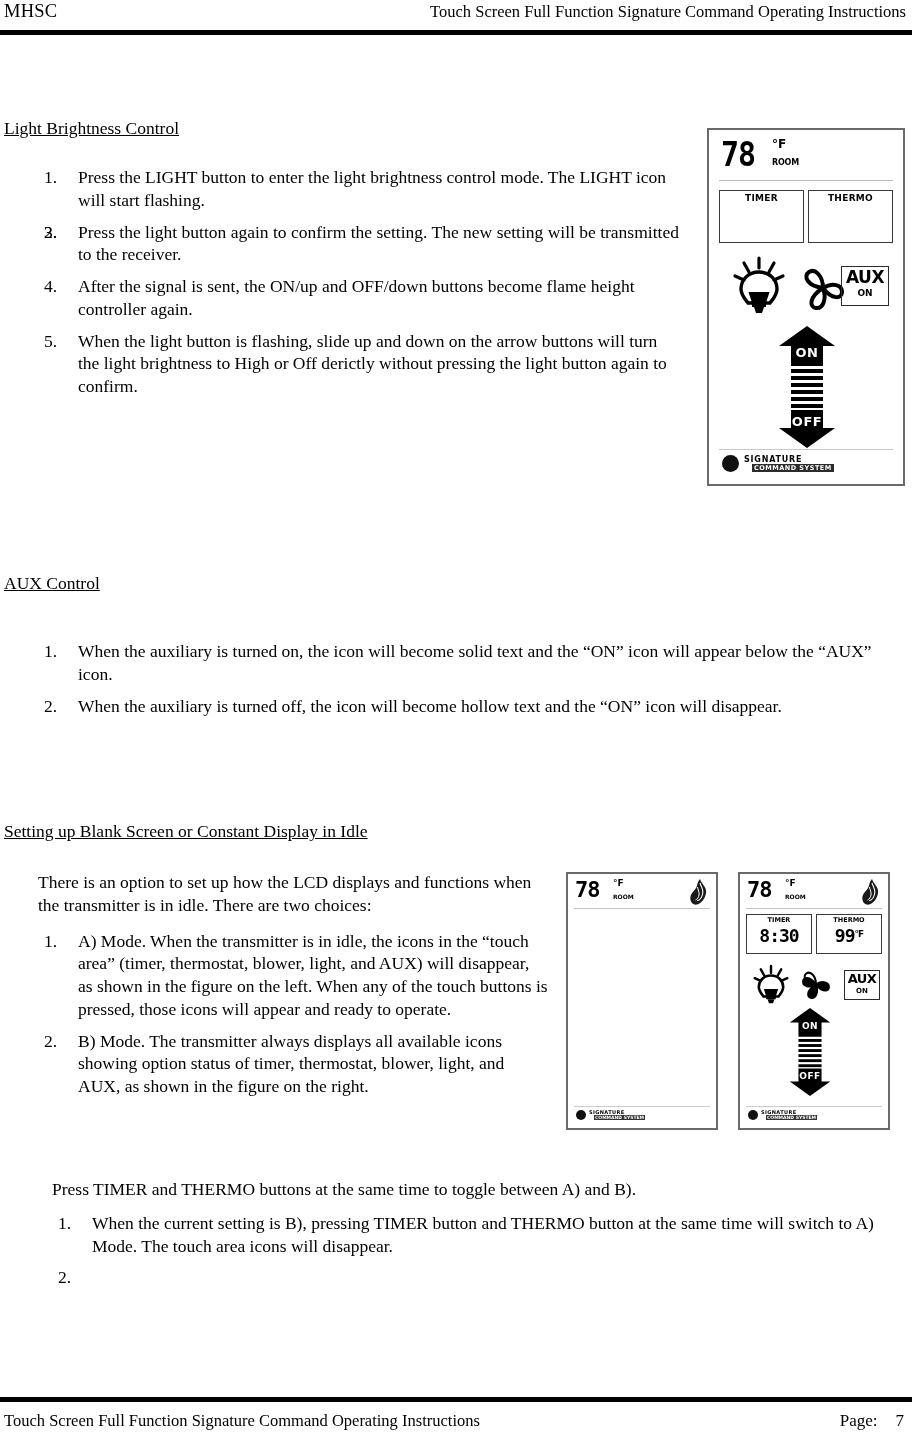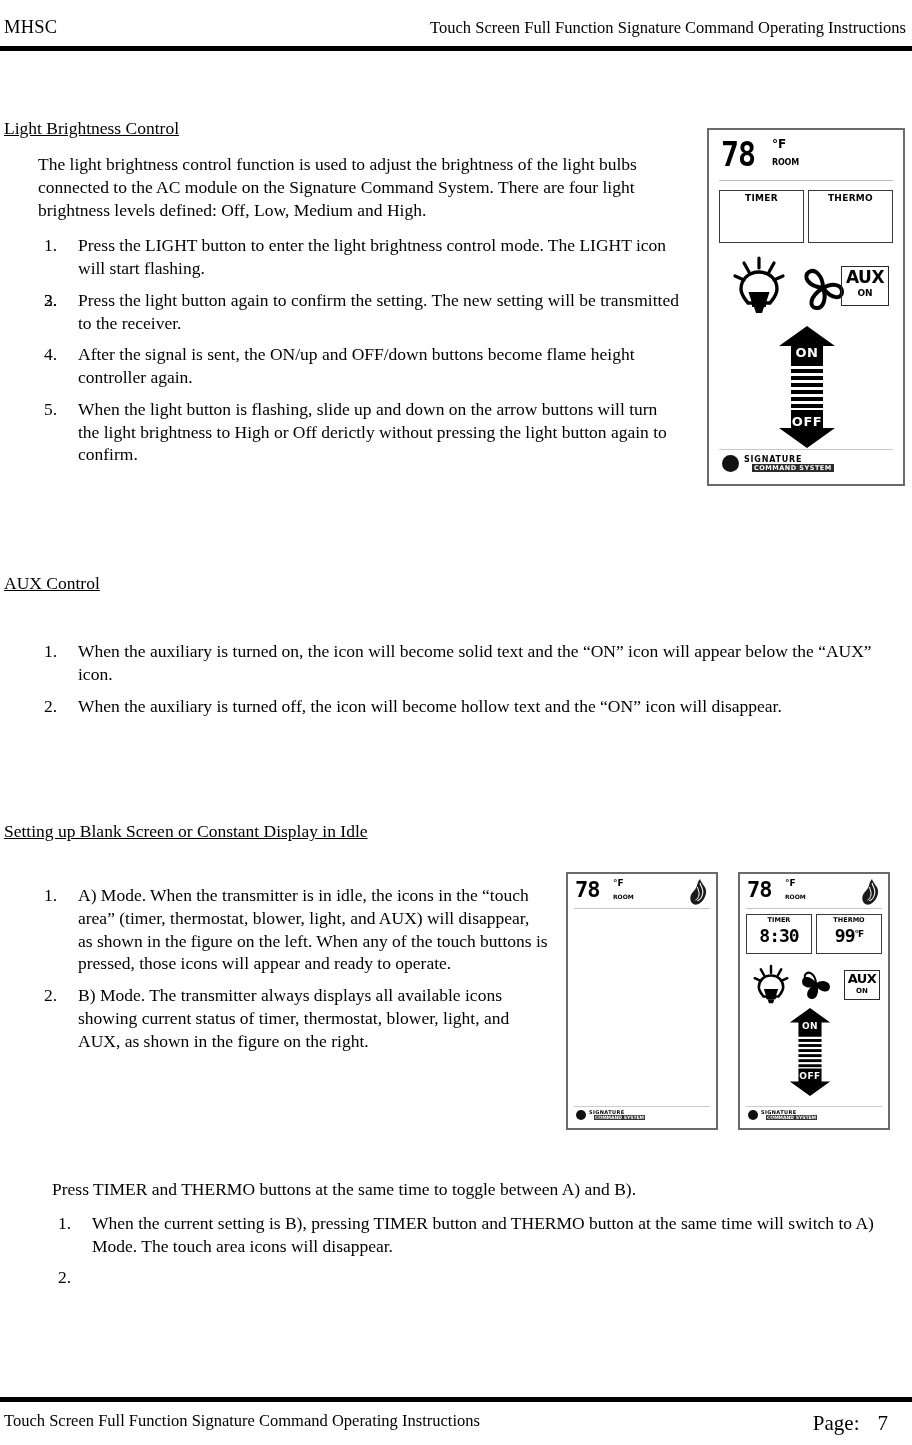--- a/index.html
+++ b/index.html
@@ -20,21 +20,21 @@
     position: relative;
     width: 912px;
     height: 1445px;
     box-sizing: border-box;
   }
 
   
   .header {
     position: absolute;
     left: 0;
-    top: 16px;
+    top: 0;
     width: 912px;
     height: 40px;
   }
   .header-left {
     position: absolute;
     left: 4px;
     top: 1px;
     font-size: 18.5px;
     letter-spacing: 0.2px;
   }
@@ -72,23 +72,23 @@
   }
   .footer-left {
     position: absolute;
     left: 4px;
     top: 22px;
     font-size: 16.5px;
     white-space: nowrap;
   }
   .footer-right {
     position: absolute;
-    right: 24px;
+    right: 8px;
     top: 22px;
-    font-size: 21px;
+    font-size: 17px;
     white-space: nowrap;
     font-family: Liberation Serif, serif;
   }
   .footer-page-label { margin-right: 18px; }
 
   
   .content {
     position: absolute;
     left: 0;
     top: 40px;
@@ -561,21 +561,20 @@
     <div class="header-rule"></div>
   </div>
 
   <div class="content">
 
     <div class="sec1">
       <div class="sec1-head">
         <h2 class="section-heading">Light Brightness Control</h2>
       </div>
       <div class="sec1-body">
-        <p class="para">The light brightness control function is used to adjust the brightness of the light bulbs connected to the AC module on the Signature Command System. There are four light brightness levels defined: Off, Low, Medium and High.</p>
         <ol class="numlist">
           <li>
             <span class="num">1.</span>
             <span>Press the LIGHT button to enter the light brightness control mode. The LIGHT icon will start flashing.</span>
           </li>
           <li>
             <span class="num">2.</span>
           </li>
           <li>
             <span class="num">3.</span>
@@ -609,28 +608,29 @@
           </li>
         </ol>
       </div>
     </div>
 
     <div class="sec3">
       <div class="sec3-head">
         <h2 class="section-heading">Setting up Blank Screen or Constant Display in Idle</h2>
       </div>
       <div class="sec3-body">
+        <p class="para">There is an option to set up how the LCD displays and functions when the transmitter is in idle. There are two choices:</p>
         <ol class="numlist">
           <li>
             <span class="num">1.</span>
             <span>A) Mode. When the transmitter is in idle, the icons in the “touch area” (timer, thermostat, blower, light, and AUX) will disappear, as shown in the figure on the left. When any of the touch buttons is pressed, those icons will appear and ready to operate.</span>
           </li>
           <li>
             <span class="num">2.</span>
-            <span>B) Mode. The transmitter always displays all available icons showing current status of timer, thermostat, blower, light, and AUX, as shown in the figure on the right.</span>
+            <span>B) Mode. The transmitter always displays all available icons showing option status of timer, thermostat, blower, light, and AUX, as shown in the figure on the right.</span>
           </li>
         </ol>
       </div>
 
       <div class="sec3-tail">
         <p class="para para-lead">Press TIMER and THERMO buttons at the same time to toggle between A) and B).</p>
         <ol class="numlist">
           <li>
             <span class="num">1.</span>
             <span>When the current setting is B), pressing TIMER button and THERMO button at the same time will switch to A) Mode. The touch area icons will disappear.</span>

